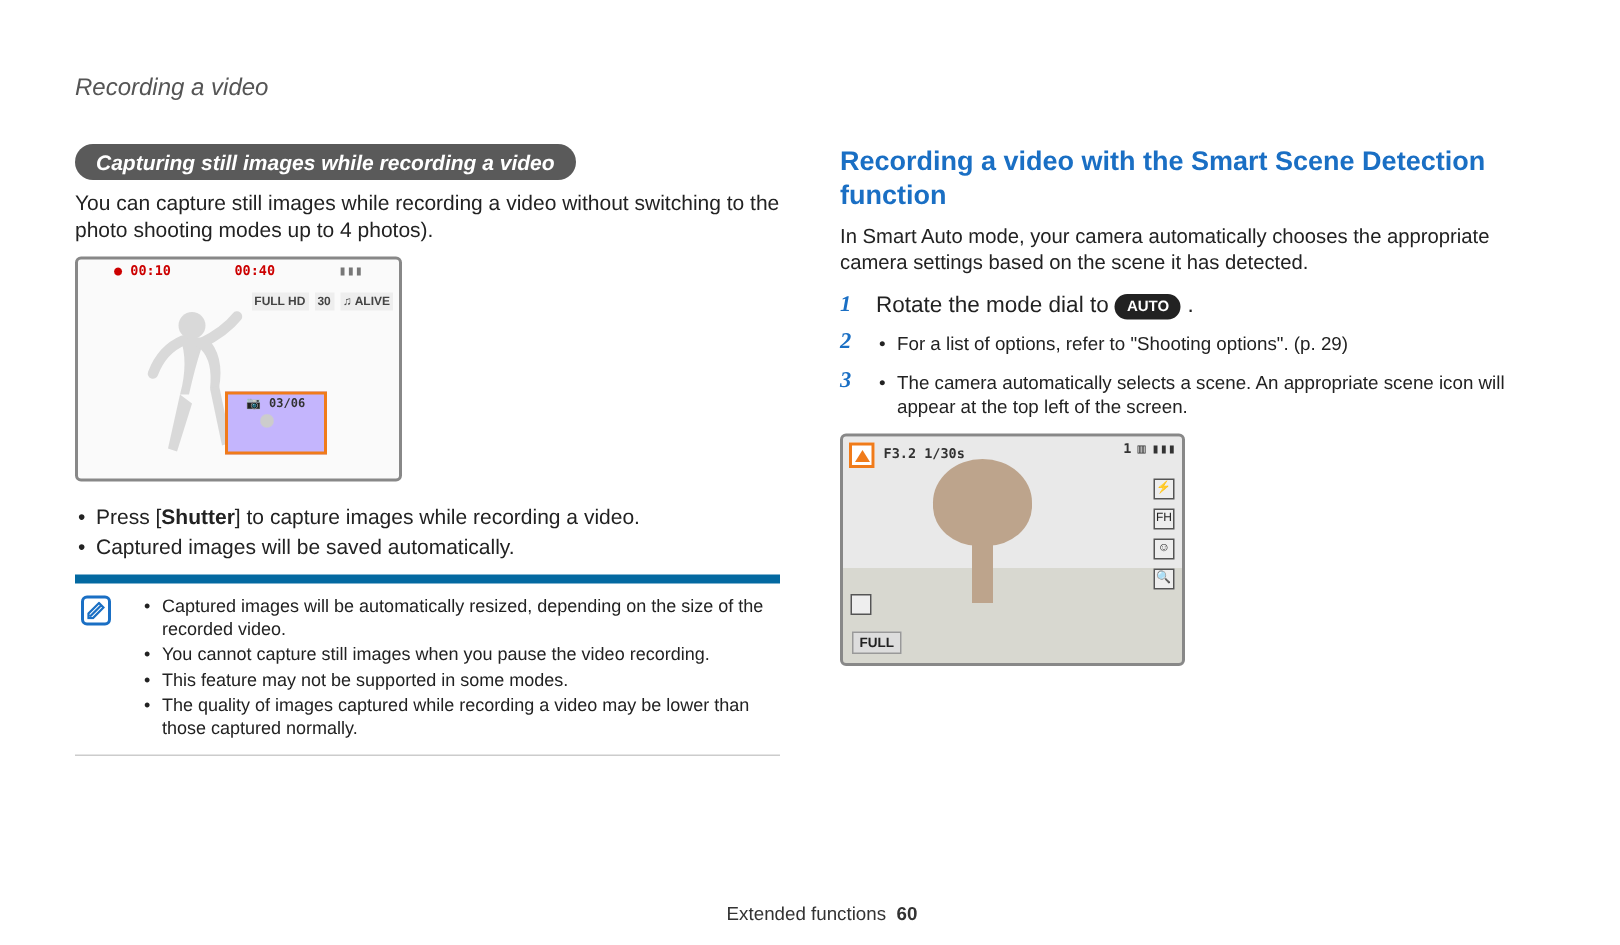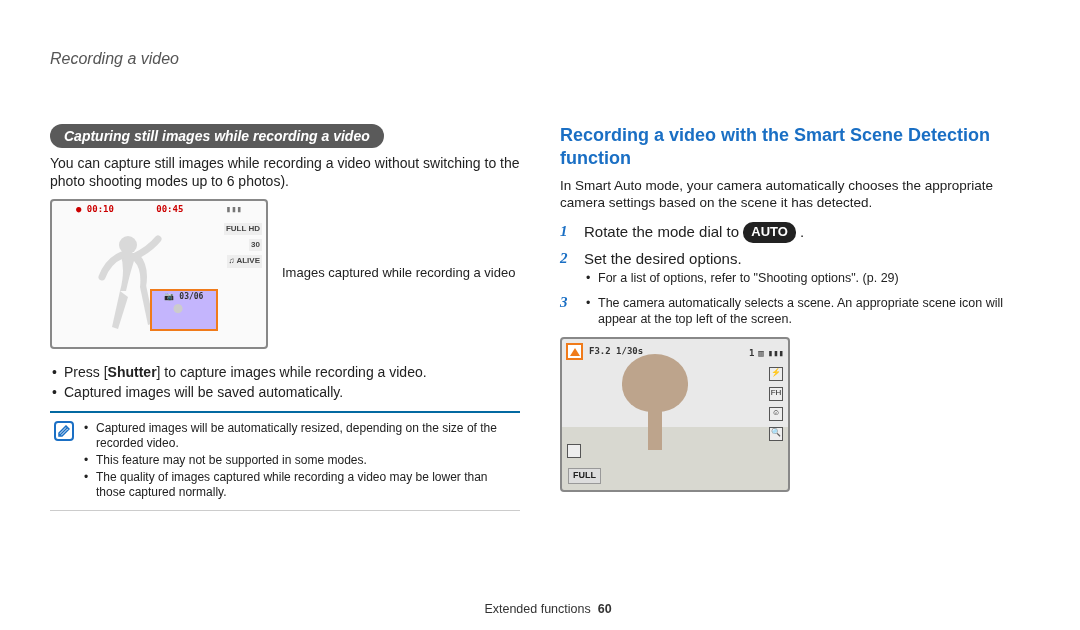--- a/index.html
+++ b/index.html
@@ -15,21 +15,21 @@
   .page-header {
     font-style: italic;
     font-size: 16px;
     color: #555;
     margin-bottom: 28px;
   }
   .columns {
     display: flex;
     gap: 40px;
   }
-  .col { flex: 1; font-size: 14px; line-height: 1.3; min-width: 0; margin-top: 28px; }
+  .col { flex: 1; font-size: 14px; line-height: 1.3; min-width: 0; }
   .pill {
     display: inline-block;
     background: #5a5a5a;
     color: #fff;
     font-weight: 600;
     font-style: italic;
     font-size: 14px;
     padding: 3px 14px;
     border-radius: 14px;
     margin-bottom: 6px;
@@ -40,87 +40,87 @@
     width: 218px; height: 150px; border: 2px solid #888; border-radius: 4px;
     background: #fafafa; position: relative; overflow: hidden; flex-shrink: 0;
   }
   .screen1 .topbar {
     display: flex; justify-content: space-between; align-items: center;
     padding: 3px 24px; font-size: 9px; font-weight: 700; color: #c00;
     font-family: monospace;
   }
   .screen1 .topbar .right { color: #777; }
   .screen1 .right-icons {
-    position: absolute; right: 4px; top: 22px; display: flex; flex-direction: column;
+    position: absolute; right: 4px; top: 22px; display: flex; flex-direction: row;
     gap: 4px; align-items: flex-end;
   }
   .ri { font-size: 8px; font-weight: 700; color: #444; background:#eee; padding:1px 2px; }
   .figure { position: absolute; left: 38px; top: 30px; }
   .capture-thumb {
     position: absolute; right: 48px; bottom: 16px;
     width: 68px; height: 42px; border: 2px solid #f07b1a; background: #c4b5fd;
   }
   .capture-thumb .hdr { font-size: 8px; font-weight:700; text-align:center; color:#333; padding-top:1px; font-family: monospace; }
   .capture-thumb::after { content:""; position:absolute; left:12px; top:12px; width:28px; height:28px;
     background: radial-gradient(circle at 50% 20%, #ccc 0 4px, transparent 5px); }
   .caption { font-size: 13px; }
   ul.bul { list-style: none; padding-left: 0; margin-bottom: 10px; }
   ul.bul li { padding-left: 14px; position: relative; margin-bottom: 2px; }
   ul.bul li::before { content: "•"; position: absolute; left: 2px; }
   .note-box {
-    display: flex; gap: 10px; border-top: 2px solid #0369a1; border-bottom: 1px solid #ccc;
+    display: flex; gap: 22px; border-top: 6px solid #0369a1; border-bottom: 1px solid #ccc;
     padding: 8px 4px; margin-top: 8px; justify-content: center;
   }
   .note-icon {
     width: 20px; height: 20px; border: 2px solid #1a6fc4; border-radius: 4px;
     display: flex; align-items: center; justify-content: center; flex-shrink: 0;
   }
   .note-box ul { font-size: 12px; list-style: none; }
   .note-box li { padding-left: 12px; position: relative; margin-bottom: 2px; line-height:1.25; }
   .note-box li::before { content: "•"; position: absolute; left: 0; }
   .h2 { color: #1a6fc4; font-weight: 700; font-size: 18px; margin-bottom: 6px; }
   .steps { list-style: none; }
   .steps > li { display: flex; gap: 10px; margin-bottom: 6px; }
   .step-num { color: #1a6fc4; font-weight: 700; font-style: italic; font-family: Georgia, serif; min-width: 14px; font-size: 15px; }
   .step-body { flex: 1; font-size: 15px; }
-  .auto-pill { display: inline-flex; align-items:center; justify-content:center; background:#222; color:#fff; font-size:13px; font-weight:700; padding:2px 8px; border-radius:10px; vertical-align: 1px; }
+  .auto-pill { display: inline-flex; align-items:center; justify-content:center; background:#222; color:#fff; font-size:10px; font-weight:700; padding:2px 8px; border-radius:10px; vertical-align: 1px; }
   .sub { font-size: 12.5px; padding-left: 14px; position: relative; margin-top: 2px; line-height:1.3; }
   .sub::before { content:"•"; position:absolute; left:2px; }
   .screen2 {
     width: 230px; height: 155px; border: 2px solid #888; border-radius: 4px;
     background: linear-gradient(#e9e9e9 0 58%, #d8d8d0 58% 100%);
     position: relative; margin-top: 10px; overflow:hidden;
   }
-  .s2-top { position:absolute; top:4px; left:4px; right:4px; display:flex; justify-content:space-between; align-items:flex-end; font-size:9px; font-weight:700; color:#333; font-family: monospace; }
+  .s2-top { position:absolute; top:4px; left:4px; right:4px; display:flex; justify-content:space-between; align-items:flex-start; font-size:9px; font-weight:700; color:#333; font-family: monospace; }
   .s2-top .scene { width:17px;height:17px;border:2px solid #f07b1a;background:#fff; display:flex;align-items:center;justify-content:center; }
   .s2-top .scene span{ width:0;height:0;border-left:5px solid transparent;border-right:5px solid transparent;border-bottom:8px solid #f07b1a; }
   .s2-top .rgrp { display:flex; gap:4px; align-items:center; }
   .s2-righticons { position:absolute; right:5px; top:28px; display:flex; flex-direction:column; gap:6px; }
   .s2-righticons div { width:14px;height:14px; border:1px solid #555; background:#eee; font-size:8px; text-align:center; }
   .tree-trunk { position:absolute; left:86px; bottom:40px; width:14px; height:50px; background:#bda48c; }
   .tree-crown { position:absolute; left:60px; bottom:78px; width:66px; height:58px; background:#bda48c; border-radius:50% 50% 46% 46%; }
   .menu-tag { position:absolute; left:6px; bottom:6px; background:#ddd; border:1px solid #999; font-size:9px; font-weight:700; padding:1px 4px; }
   .footer { position:absolute; bottom:14px; left:0; right:0; text-align:center; font-size:12.5px; color:#333;padding-left:16px; }
 </style>
 </head>
 <body>
 
 <div class="page-header">Recording a video</div>
 
 <div class="columns">
 
   <div class="col">
     <div class="pill">Capturing still images while recording a video</div>
-    <p>You can capture still images while recording a video without switching to the photo shooting modes up to 6 photos).</p>
+    <p>You can capture still images while recording a video without switching to the photo shooting modes up to 4 photos).</p>
 
     <div class="screen-row">
       <div class="screen1">
         <div class="topbar">
           <span>● 00:10</span>
-          <span>00:45</span>
+          <span>00:40</span>
           <span class="right">▮▮▮</span>
         </div>
         <div class="right-icons">
           <span class="ri">FULL HD</span>
           <span class="ri">30</span>
           <span class="ri">♫ ALIVE</span>
         </div>
         <div class="figure">
           <svg width="90" height="110" viewBox="0 0 90 110">
             <g fill="#d9d9d9">
@@ -130,36 +130,36 @@
               <path d="M50 56 L58 94 L64 92 L56 54 Z"></path>
               <path d="M44 26 Q60 18 68 8" stroke="#d9d9d9" stroke-width="7" fill="none" stroke-linecap="round"></path>
               <path d="M32 24 Q18 30 12 46" stroke="#d9d9d9" stroke-width="7" fill="none" stroke-linecap="round"></path>
             </g>
           </svg>
         </div>
         <div class="capture-thumb">
           <div class="hdr">📷 03/06</div>
         </div>
       </div>
-      <div class="caption">Images captured while recording a video</div>
     </div>
 
     <ul class="bul">
       <li>Press [<b>Shutter</b>] to capture images while recording a video.</li>
       <li>Captured images will be saved automatically.</li>
     </ul>
 
     <div class="note-box">
       <div class="note-icon">
         <svg width="12" height="12" viewBox="0 0 12 12">
             <path d="M2 10 L9 3 M8 1 L11 4 L4 11 L1 11 L1 8 Z" fill="none" stroke="#1a6fc4" stroke-width="1.5"></path>
           </svg>
       </div>
       <ul>
         <li>Captured images will be automatically resized, depending on the size of the recorded video.</li>
+        <li>You cannot capture still images when you pause the video recording.</li>
         <li>This feature may not be supported in some modes.</li>
         <li>The quality of images captured while recording a video may be lower than those captured normally.</li>
       </ul>
     </div>
   </div>
 
   <div class="col">
     <div class="h2">Recording a video with the Smart Scene Detection function</div>
     <p style="font-size:13.5px;margin-bottom:10px;">In Smart Auto mode, your camera automatically chooses the appropriate camera settings based on the scene it has detected.</p>
 
@@ -168,21 +168,20 @@
         <span class="step-num">1</span>
         <div class="step-body">
           <span>Rotate the mode dial to </span>
           <span class="auto-pill">AUTO</span>
           <span>.</span>
         </div>
       </li>
       <li>
         <span class="step-num">2</span>
         <div class="step-body">
-          <div>Set the desired options.</div>
           <div class="sub">For a list of options, refer to "Shooting options". (p. 29)</div>
         </div>
       </li>
       <li>
         <span class="step-num">3</span>
         <div class="step-body">
           <div class="sub">The camera automatically selects a scene. An appropriate scene icon will appear at the top left of the screen.</div>
         </div>
       </li>
     </ol>

